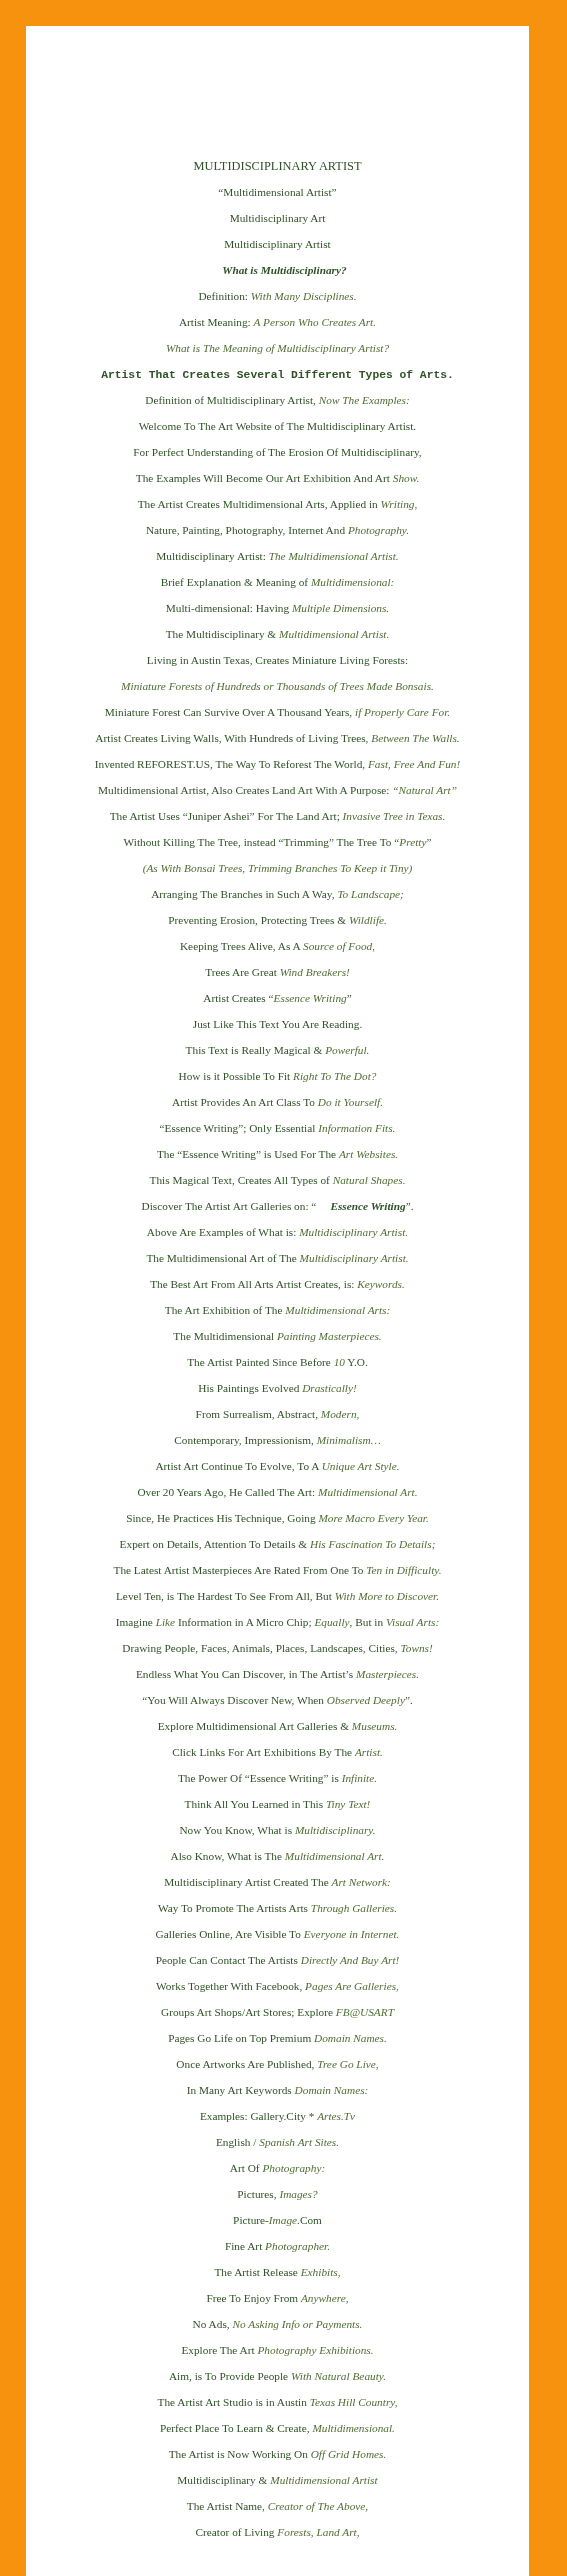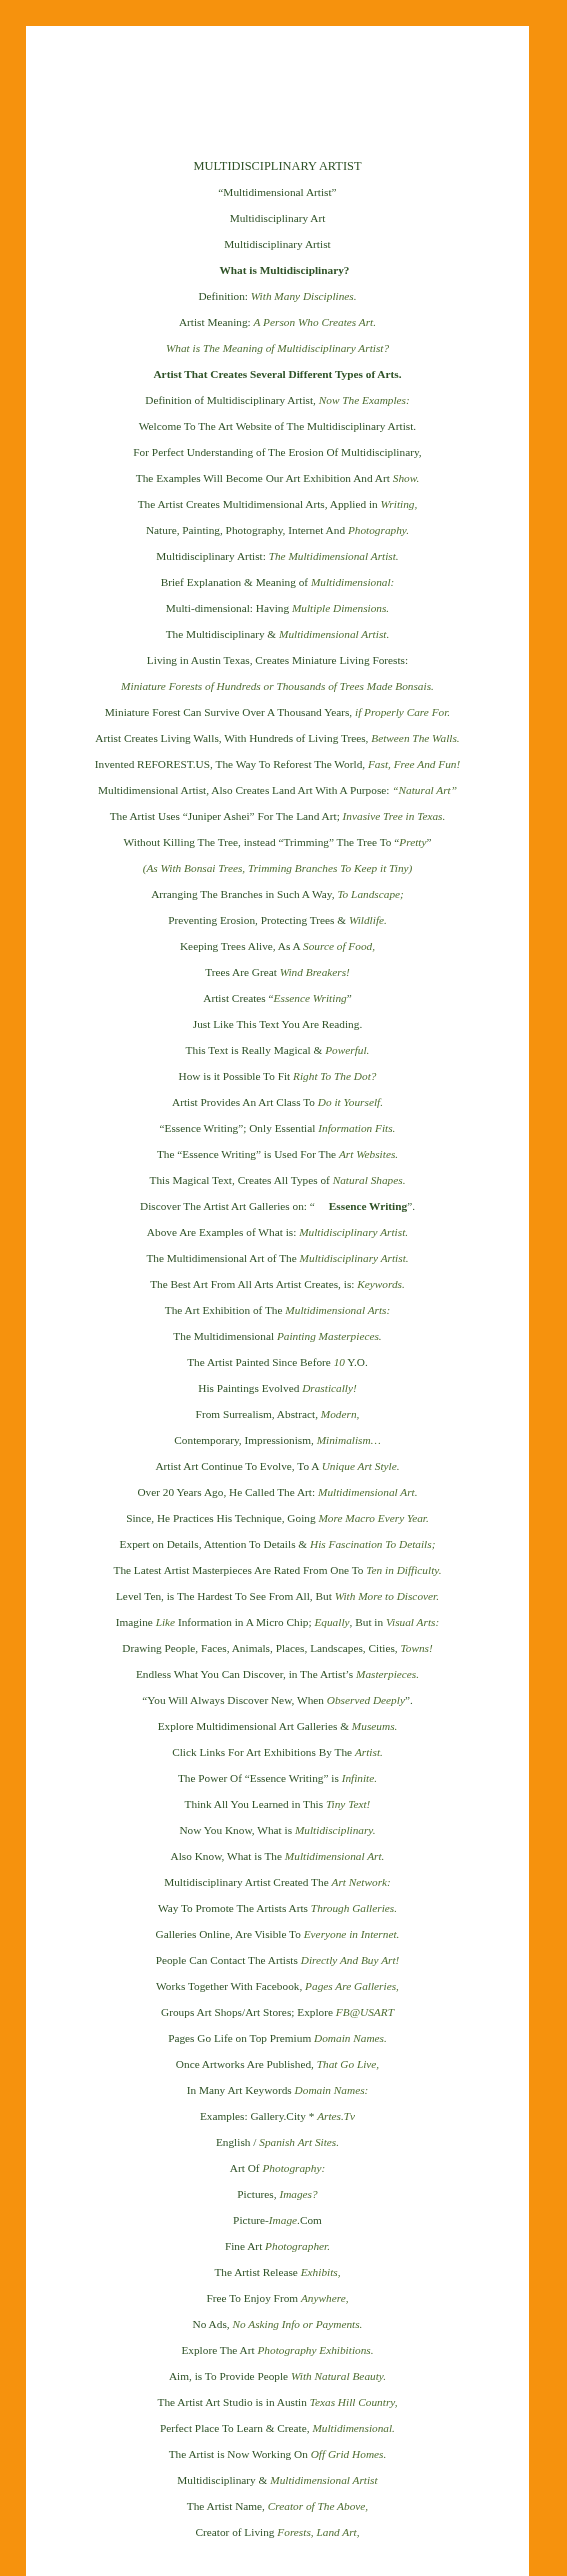--- a/index.html
+++ b/index.html
@@ -35,22 +35,22 @@
     margin:0;
     font-size:11.3px;
     color:var(--text-green);
     white-space:nowrap;
   }
   .line.title{
     font-size:12.4px;
   }
   .seg-r{font-style:normal;font-weight:normal;color:var(--text-green);}
   .seg-i{font-style:italic;font-weight:normal;color:var(--italic-green);}
-  .seg-b{font-style:normal;font-weight:bold;color:var(--text-green);}
-  .seg-bi{font-weight:bold;color:var(--text-green);margin-left:14px;}
+  .seg-b{font-style:normal;font-weight:bold;color:var(--text-green);font-family:Liberation Mono, monospace;}
+  .seg-bi{font-style:italic;font-weight:bold;color:var(--text-green);margin-left:14px;}
 </style>
 </head>
 <body>
 
 <div class="frame-border">
   <div class="page">
     <div class="content">
         <p class="line title"><span class="seg-r">MULTIDISCIPLINARY ARTIST</span></p>
         <p class="line"><span class="seg-r">“Multidimensional Artist”</span></p>
         <p class="line"><span class="seg-r">Multidisciplinary Art</span></p>
@@ -117,21 +117,21 @@
         <p class="line"><span class="seg-r">Think All You Learned in This </span><span class="seg-i">Tiny Text!</span></p>
         <p class="line"><span class="seg-r">Now You Know, What is </span><span class="seg-i">Multidisciplinary.</span></p>
         <p class="line"><span class="seg-r">Also Know, What is The </span><span class="seg-i">Multidimensional Art.</span></p>
         <p class="line"><span class="seg-r">Multidisciplinary Artist Created The </span><span class="seg-i">Art Network:</span></p>
         <p class="line"><span class="seg-r">Way To Promote The Artists Arts </span><span class="seg-i">Through Galleries.</span></p>
         <p class="line"><span class="seg-r">Galleries Online, Are Visible To </span><span class="seg-i">Everyone in Internet.</span></p>
         <p class="line"><span class="seg-r">People Can Contact The Artists </span><span class="seg-i">Directly And Buy Art!</span></p>
         <p class="line"><span class="seg-r">Works Together With Facebook, </span><span class="seg-i">Pages Are Galleries,</span></p>
         <p class="line"><span class="seg-r">Groups Art Shops/Art Stores; Explore </span><span class="seg-i">FB@USART</span></p>
         <p class="line"><span class="seg-r">Pages Go Life on Top Premium </span><span class="seg-i">Domain Names.</span></p>
-        <p class="line"><span class="seg-r">Once Artworks Are Published, </span><span class="seg-i">That Go Live,</span></p>
+        <p class="line"><span class="seg-r">Once Artworks Are Published, </span><span class="seg-i">Tree Go Live,</span></p>
         <p class="line"><span class="seg-r">In Many Art Keywords </span><span class="seg-i">Domain Names:</span></p>
         <p class="line"><span class="seg-r">Examples: Gallery.City * </span><span class="seg-i">Artes.Tv</span></p>
         <p class="line"><span class="seg-r">English / </span><span class="seg-i">Spanish Art Sites.</span></p>
         <p class="line"><span class="seg-r">Art Of </span><span class="seg-i">Photography:</span></p>
         <p class="line"><span class="seg-r">Pictures, </span><span class="seg-i">Images?</span></p>
         <p class="line"><span class="seg-r">Picture-</span><span class="seg-i">Image</span><span class="seg-r">.Com</span></p>
         <p class="line"><span class="seg-r">Fine Art </span><span class="seg-i">Photographer.</span></p>
         <p class="line"><span class="seg-r">The Artist Release </span><span class="seg-i">Exhibits,</span></p>
         <p class="line"><span class="seg-r">Free To Enjoy From </span><span class="seg-i">Anywhere,</span></p>
         <p class="line"><span class="seg-r">No Ads, </span><span class="seg-i">No Asking Info or Payments.</span></p>

